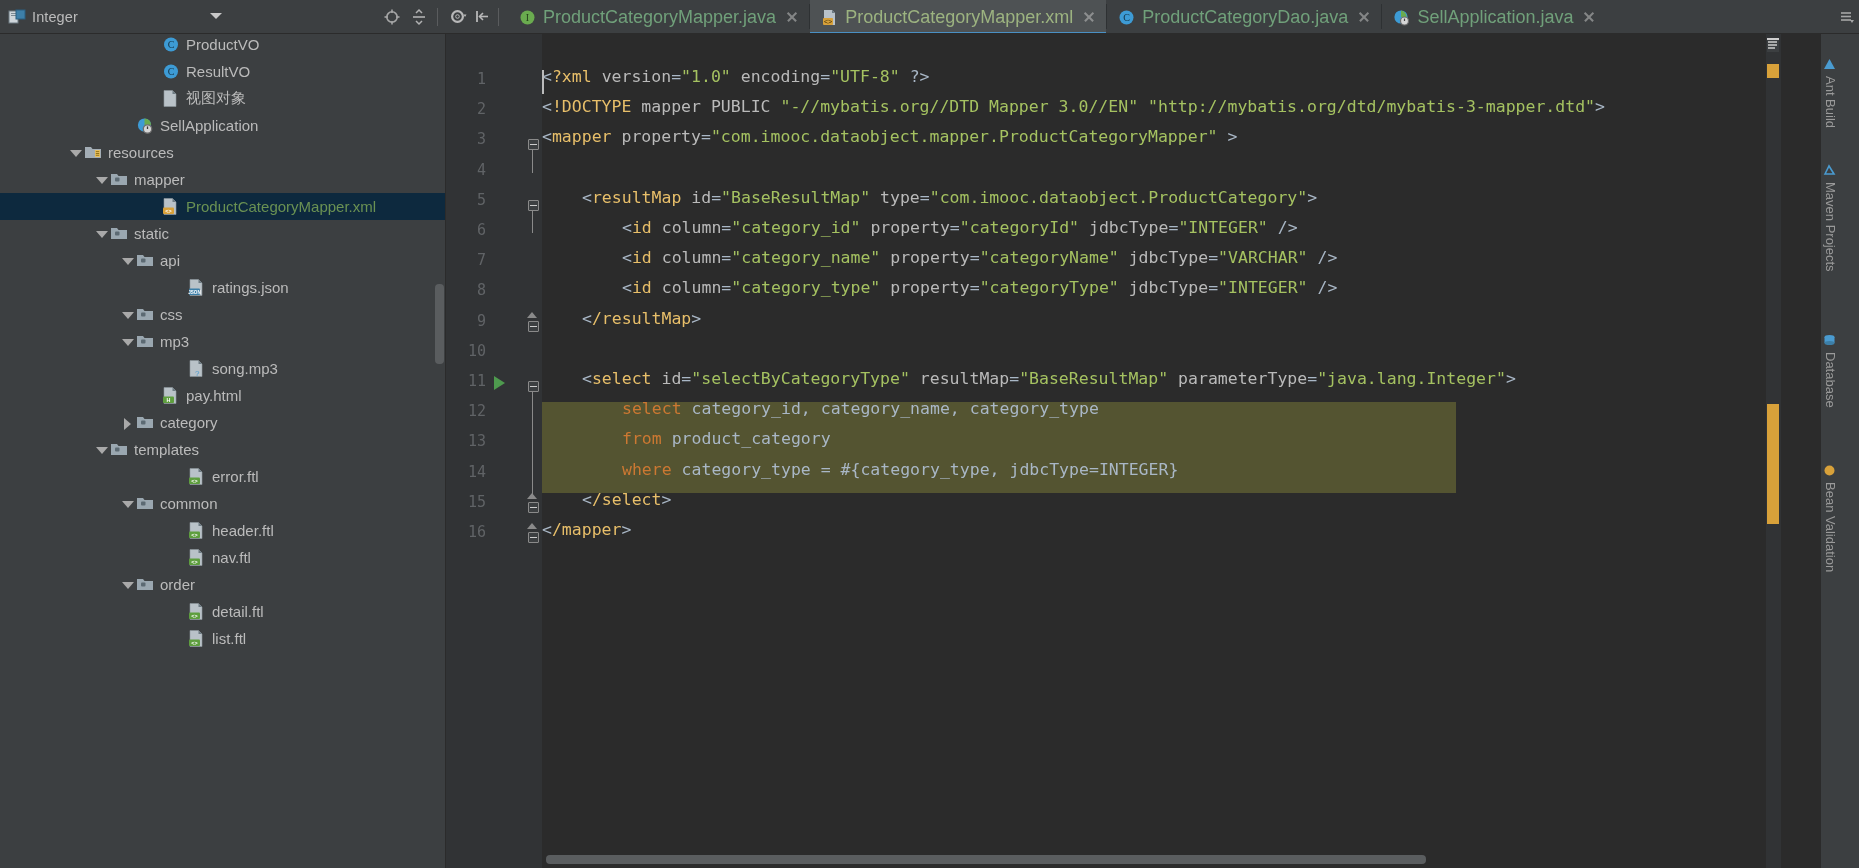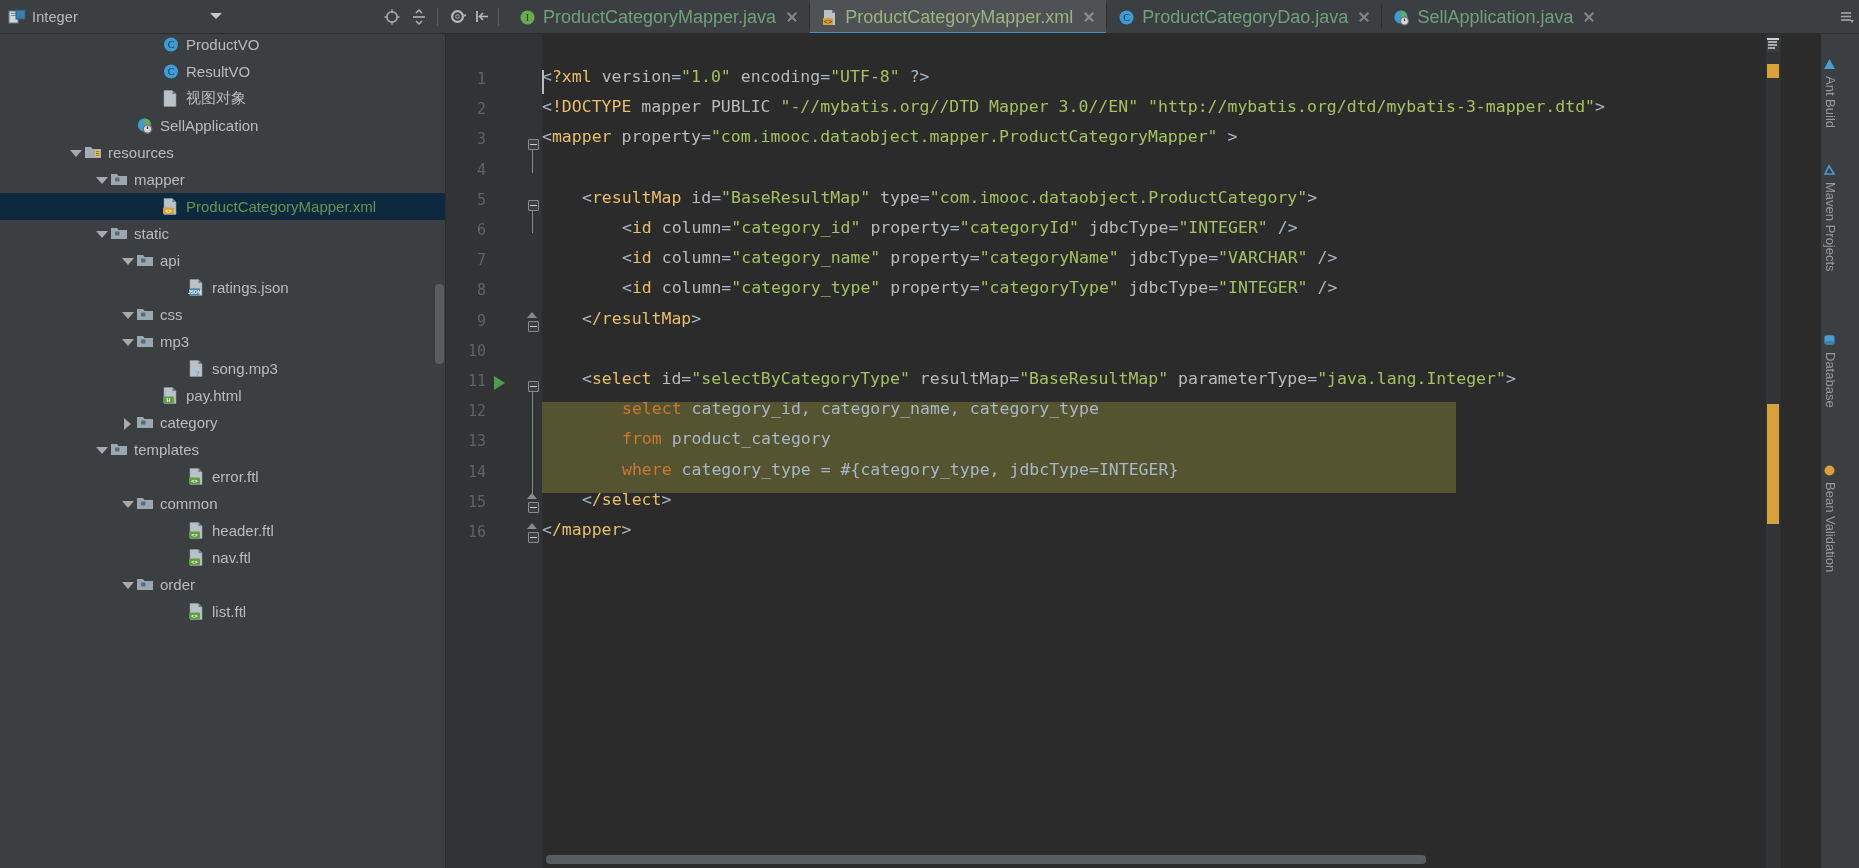--- a/index.html
+++ b/index.html
@@ -533,20 +533,31 @@
             <span class="lbl">nav.ftl</span>
           </div>
           <div class="row">
             <span style="width: 120px; flex: 0 0 auto;"></span>
             <span class="twisty down"></span>
             <span class="ficon"><svg width="18" height="16" viewBox="0 0 18 16">
        <path d="M1 3 h6 l1.5 2 H17 v9 H1 z" fill="#9aa7b0"></path>
        <rect x="5" y="6.5" width="4.5" height="4" rx="1" fill="#5c6a73"></rect>
      </svg></span>
             <span class="lbl">order</span>
+          </div>
+          <div class="row">
+            <span style="width: 172px; flex: 0 0 auto;"></span>
+            <span class="twisty "></span>
+            <span class="ficon"><svg width="18" height="17" viewBox="0 0 18 17">
+            <path d="M2 0.5 h8.5 l3.5 3.5 V16.5 H2 z" fill="#b9c2c8" stroke="#8d979e" stroke-width="0.6"></path>
+            <path d="M10.5 0.5 l3.5 3.5 h-3.5 z" fill="#6d7a82"></path>
+            <rect x="1" y="9.5" width="11" height="6.5" rx="1" fill="#5e9e3e"></rect>
+         <text x="6.5" y="14.8" font-size="5.4" font-weight="bold" font-family="Liberation Sans, sans-serif" fill="#ffffff" text-anchor="middle">&lt;&gt;</text>
+          </svg></span>
+            <span class="lbl">detail.ftl</span>
           </div>
           <div class="row">
             <span style="width: 172px; flex: 0 0 auto;"></span>
             <span class="twisty "></span>
             <span class="ficon"><svg width="18" height="17" viewBox="0 0 18 17">
             <path d="M2 0.5 h8.5 l3.5 3.5 V16.5 H2 z" fill="#b9c2c8" stroke="#8d979e" stroke-width="0.6"></path>
             <path d="M10.5 0.5 l3.5 3.5 h-3.5 z" fill="#6d7a82"></path>
             <rect x="1" y="9.5" width="11" height="6.5" rx="1" fill="#5e9e3e"></rect>
          <text x="6.5" y="14.8" font-size="5.4" font-weight="bold" font-family="Liberation Sans, sans-serif" fill="#ffffff" text-anchor="middle">&lt;&gt;</text>
           </svg></span>

